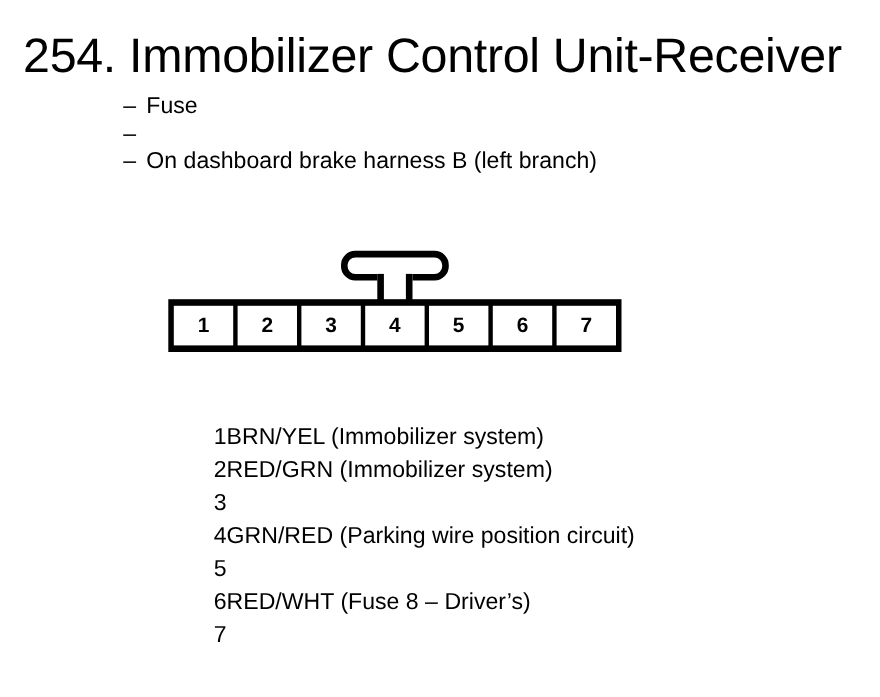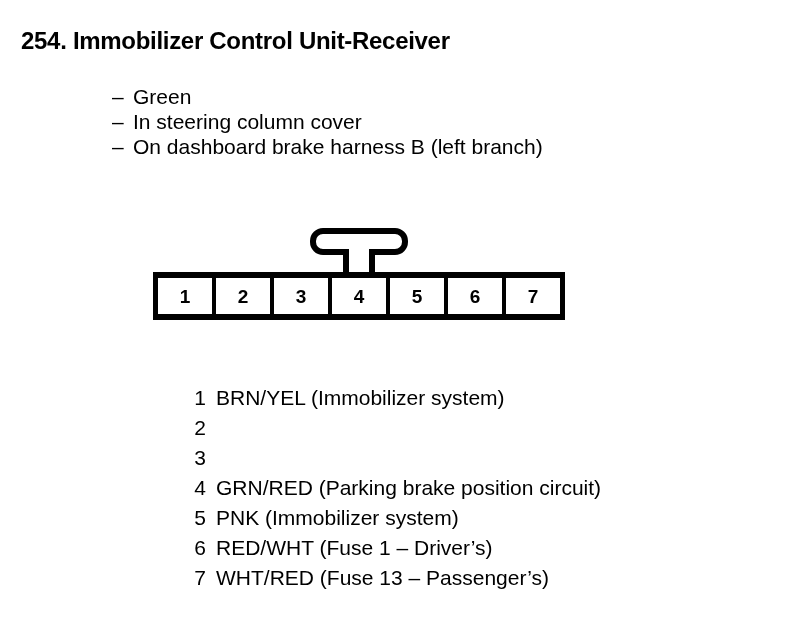--- a/index.html
+++ b/index.html
@@ -15,22 +15,22 @@
     font-family: "Liberation Sans", sans-serif;
     color: #000000;
     -webkit-font-smoothing: none;
   }
 
   
   .page-title {
     position: absolute;
     left: 21px;
     top: 29px;
-    font-size: 24px;
-    font-weight: bold;
+    font-size: 44px;
+    font-weight: normal;
     letter-spacing: -0.3px;
     white-space: nowrap;
     line-height: 1;
   }
 
   
   .location-list {
     position: absolute;
     left: 112px;
     top: 84px;
@@ -128,36 +128,34 @@
     font-size: 21px;
     line-height: 30px;
     white-space: nowrap;
   }
   .legend-pin {
     width: 16px;
     flex: 0 0 16px;
     text-align: right;
   }
   .legend-label {
-    margin-left: 10px;
   }
 </style>
 </head>
 <body>
 
 <div class="page-title">254. Immobilizer Control Unit-Receiver</div>
 
 <ul class="location-list">
   <li class="location-item">
     <span class="location-dash">–</span>
-    <span>Green</span>
+    <span>Fuse</span>
   </li>
   <li class="location-item">
     <span class="location-dash">–</span>
-    <span>In steering column cover</span>
   </li>
   <li class="location-item">
     <span class="location-dash">–</span>
     <span>On dashboard brake harness B (left branch)</span>
   </li>
 </ul>
 
 <div class="connector-figure">
 
   <div class="connector-tab">
@@ -177,33 +175,32 @@
 
 </div>
 
 <div class="pin-legend">
   <div class="legend-row">
     <span class="legend-pin">1</span>
     <span class="legend-label">BRN/YEL (Immobilizer system)</span>
   </div>
   <div class="legend-row">
     <span class="legend-pin">2</span>
+    <span class="legend-label">RED/GRN (Immobilizer system)</span>
   </div>
   <div class="legend-row">
     <span class="legend-pin">3</span>
   </div>
   <div class="legend-row">
     <span class="legend-pin">4</span>
-    <span class="legend-label">GRN/RED (Parking brake position circuit)</span>
+    <span class="legend-label">GRN/RED (Parking wire position circuit)</span>
   </div>
   <div class="legend-row">
     <span class="legend-pin">5</span>
-    <span class="legend-label">PNK (Immobilizer system)</span>
   </div>
   <div class="legend-row">
     <span class="legend-pin">6</span>
-    <span class="legend-label">RED/WHT (Fuse 1 – Driver’s)</span>
+    <span class="legend-label">RED/WHT (Fuse 8 – Driver’s)</span>
   </div>
   <div class="legend-row">
     <span class="legend-pin">7</span>
-    <span class="legend-label">WHT/RED (Fuse 13 – Passenger’s)</span>
   </div>
 </div>
 
 </body></html>

